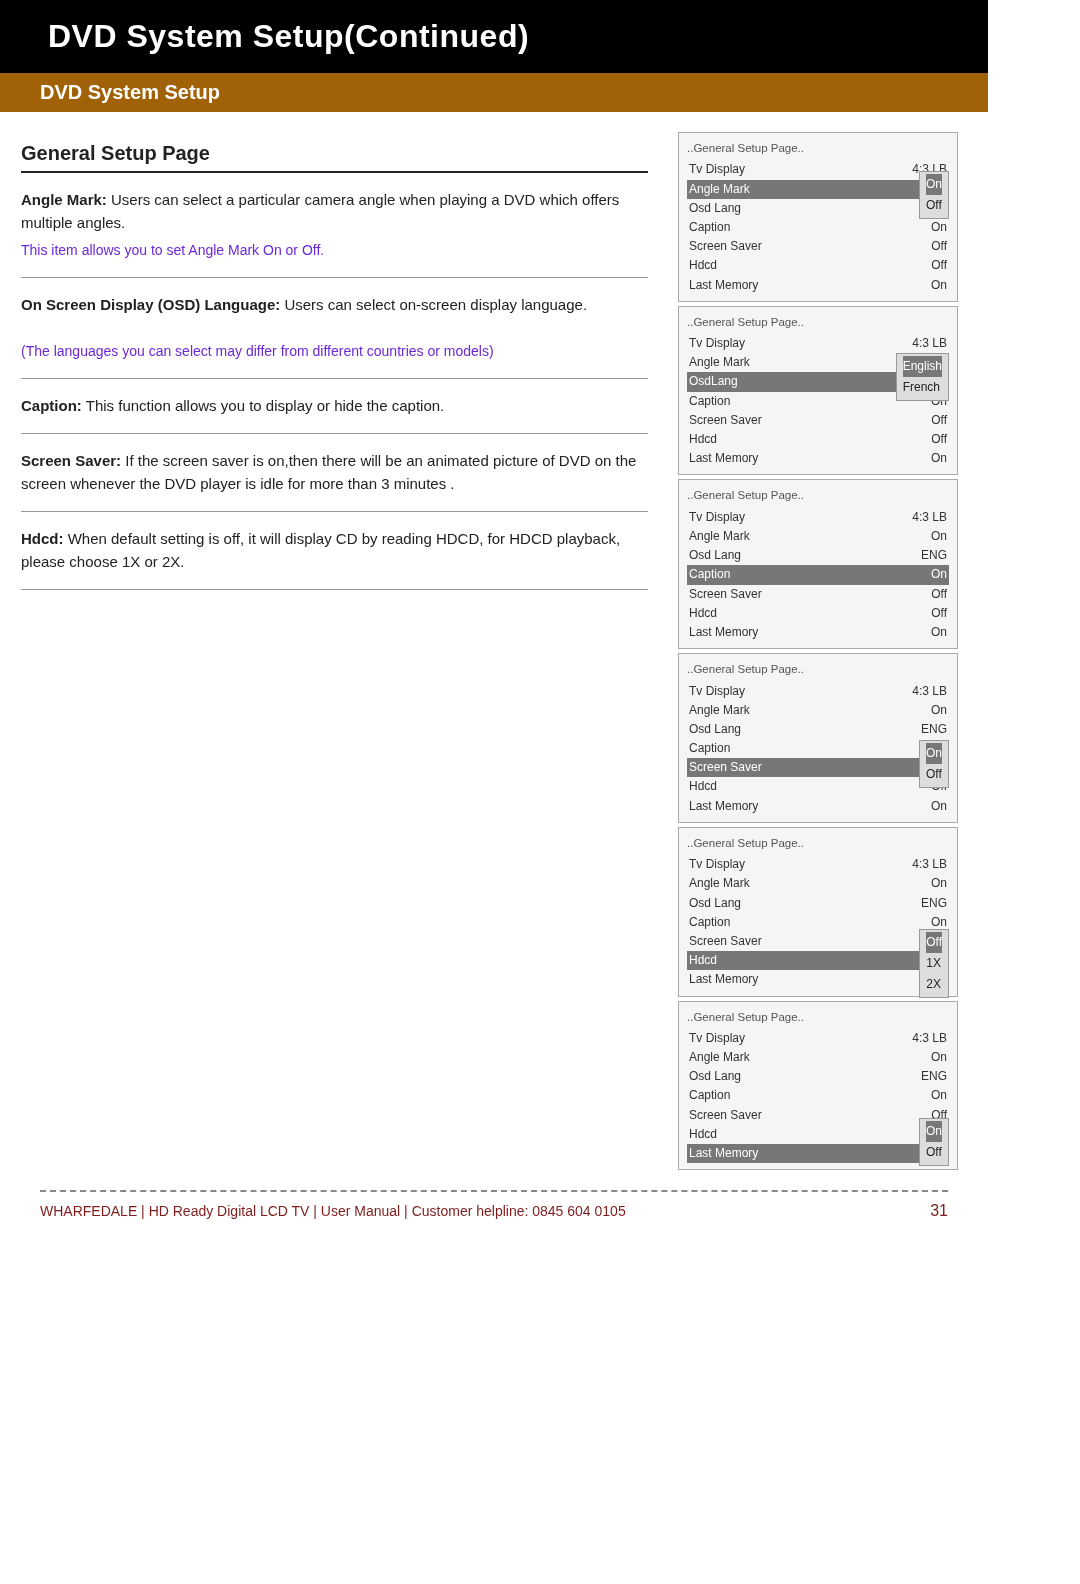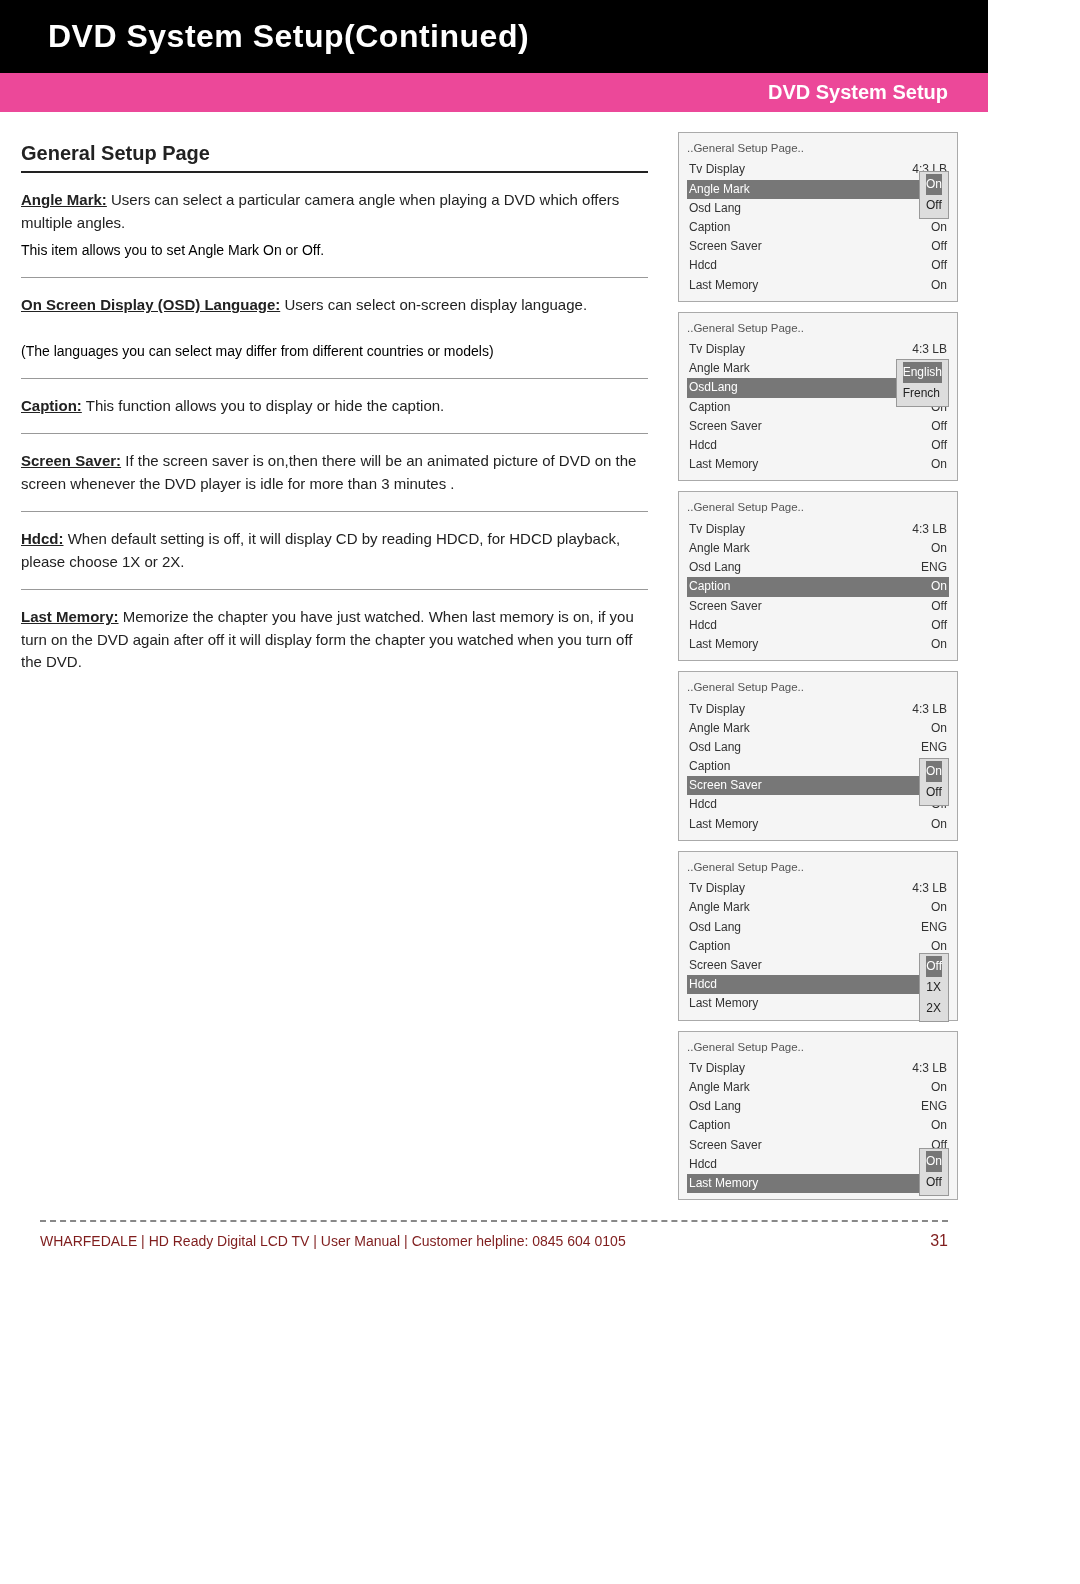--- a/index.html
+++ b/index.html
@@ -30,26 +30,25 @@
     }
     .title-text {
       color: #fff;
       font-size: 32px;
       font-weight: bold;
       letter-spacing: 0.5px;
     }
 
     
     .section-header {
-      background: #ec4899;
+      background: #a16207;
       color: #fff;
       font-size: 20px;
       font-weight: bold;
       padding: 8px 40px;
-      text-align: right;
     }
 
     
     .main-content {
       display: flex;
       flex-direction: row;
       padding: 20px 0 0 0;
     }
 
     
@@ -59,21 +58,21 @@
       min-width: 0;
     }
 
     
     .right-col {
       width: 310px;
       flex-shrink: 0;
       padding: 0 30px 0 0;
       display: flex;
       flex-direction: column;
-      gap: 10px;
+      gap: 4px;
     }
 
     
     .page-title {
       font-size: 20px;
       font-weight: bold;
       border-bottom: 2px solid #222;
       padding-bottom: 6px;
       margin-bottom: 16px;
     }
@@ -82,25 +81,24 @@
     .text-section {
       margin-bottom: 8px;
     }
     .text-section p {
       font-size: 15px;
       line-height: 1.5;
       margin-bottom: 6px;
     }
     .text-section p.note {
       font-size: 14px;
-      color: #000000;
+      color: #6d28d9;
     }
     .bold-label {
       font-weight: bold;
-      text-decoration: underline;
     }
 
     .section-divider {
       border: none;
       border-top: 1px solid #999;
       margin: 16px 0;
     }
 
     
     .osd-panel {
@@ -232,26 +230,20 @@
 
       <div class="text-section">
         <p>
           <span class="bold-label">Hdcd:</span>
           When default setting is off, it will display CD by reading HDCD, for HDCD playback, please choose 1X or 2X.
         </p>
       </div>
 
       <hr class="section-divider">
 
-      <div class="text-section">
-        <p>
-          <span class="bold-label">Last Memory:</span>
-          Memorize the chapter you have just watched. When last memory is on,  if you turn on the DVD again after off it will display form the chapter you watched when you turn off the DVD.
-        </p>
-      </div>
 
     </div>
 
     <div class="right-col" id="right-panels">
     <div class="osd-panel" style="position: relative;">
           <div class="panel-title">..General Setup Page..</div>
           <div class="panel-row">
             <span class="row-label">Tv Display</span>
             <span class="row-value">4:3 LB</span>
           </div>

